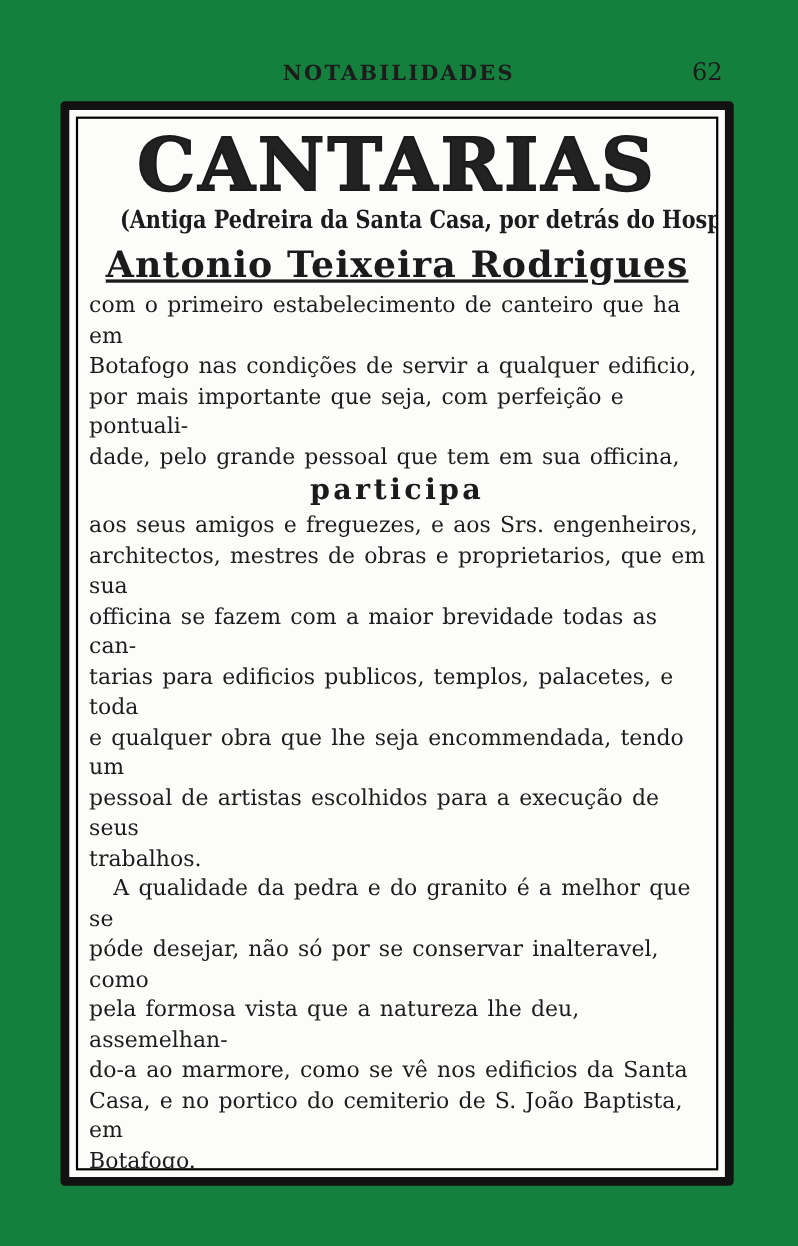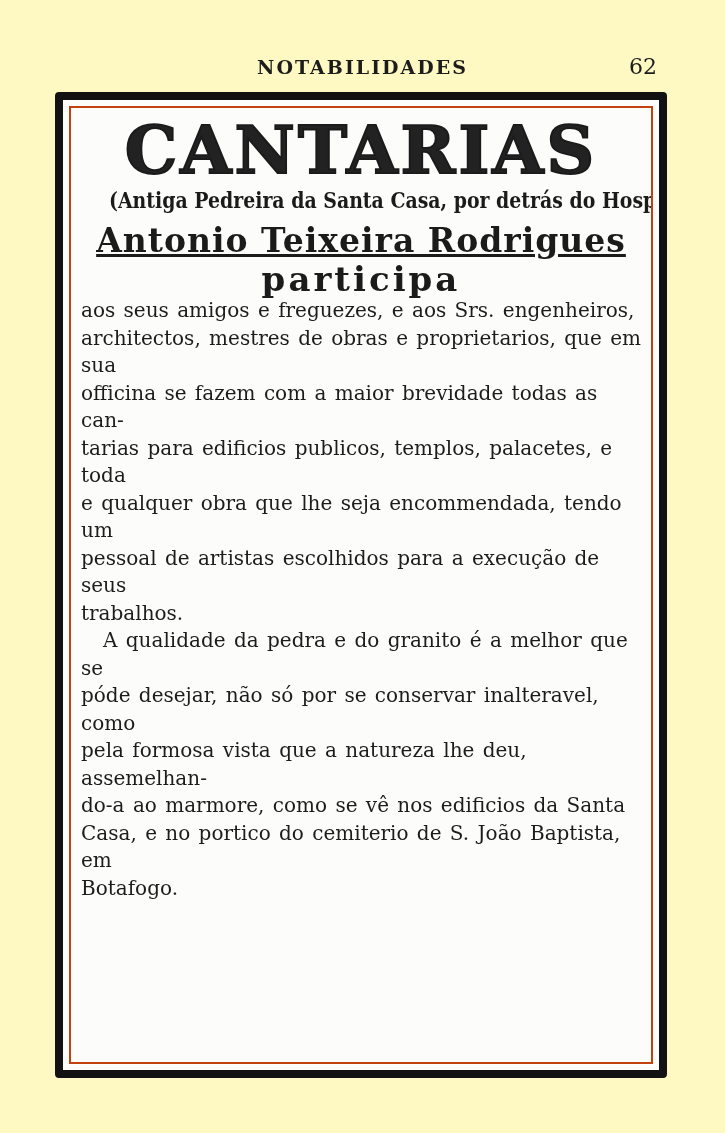--- a/index.html
+++ b/index.html
@@ -5,21 +5,21 @@
   html, body {
     margin: 0;
     padding: 0;
     background: #ffffff;
     font-family: "DejaVu Serif", serif;
   }
   .page {
     position: relative;
     width: 725px;
     height: 1133px;
-    background: #fef9c3;
+    background: #15803d;
     color: #1a1a1a;
     overflow: hidden;
   }
   
   .page-header {
     position: absolute;
     top: 56px;
     left: 0;
     width: 100%;
     height: 28px;
@@ -51,21 +51,21 @@
     height: 986px;
     border: 8px solid #121212;
     border-radius: 4px;
     box-sizing: border-box;
     padding: 6px;
     background: #fcfcfa;
   }
   .ad-frame-inner {
     width: 100%;
     height: 100%;
-    border: 2px solid #c2410c;
+    border: 2px solid #000000;
     box-sizing: border-box;
     padding: 4px 10px 0 10px;
     overflow: hidden;
   }
   .ad-title {
     margin: 2px 0 0 0;
     text-align: center;
     font-family: "DejaVu Serif", serif;
     font-weight: bold;
     font-size: 66px;
@@ -100,21 +100,21 @@
     line-height: 27.5px;
     white-space: pre-line;
     color: #1c1c1c;
     word-spacing: 2px;
   }
   .body-par.indent { text-indent: 22px; }
   .participa {
     margin: 2px 0 2px 0;
     text-align: center;
     font-weight: bold;
-    font-size: 34px;
+    font-size: 26px;
     line-height: 31px;
     letter-spacing: 3px;
     color: #1b1b1b;
   }
 </style>
 </head>
 <body>
 
 <div class="page">
 
@@ -125,20 +125,24 @@
 
   <div class="ad-frame-outer">
     <div class="ad-frame-inner">
 
       <h1 class="ad-title">CANTARIAS</h1>
 
       <div class="ad-subtitle">(Antiga Pedreira da Santa Casa, por detrás do Hospicio de Pedro II)</div>
 
       <h2 class="proprietor">Antonio Teixeira Rodrigues</h2>
 
+      <p class="body-par">com o primeiro estabelecimento de canteiro que ha em
+Botafogo nas condições de servir a qualquer edificio,
+por mais importante que seja, com perfeição e pontuali-
+dade, pelo grande pessoal que tem em sua officina,</p>
 
       <div class="participa">participa</div>
 
       <p class="body-par">aos seus amigos e freguezes, e aos Srs. engenheiros,
 architectos, mestres de obras e proprietarios, que em sua
 officina se fazem com a maior brevidade todas as can-
 tarias para edificios publicos, templos, palacetes, e toda
 e qualquer obra que lhe seja encommendada, tendo um
 pessoal de artistas escolhidos para a execução de seus
 trabalhos.</p>

